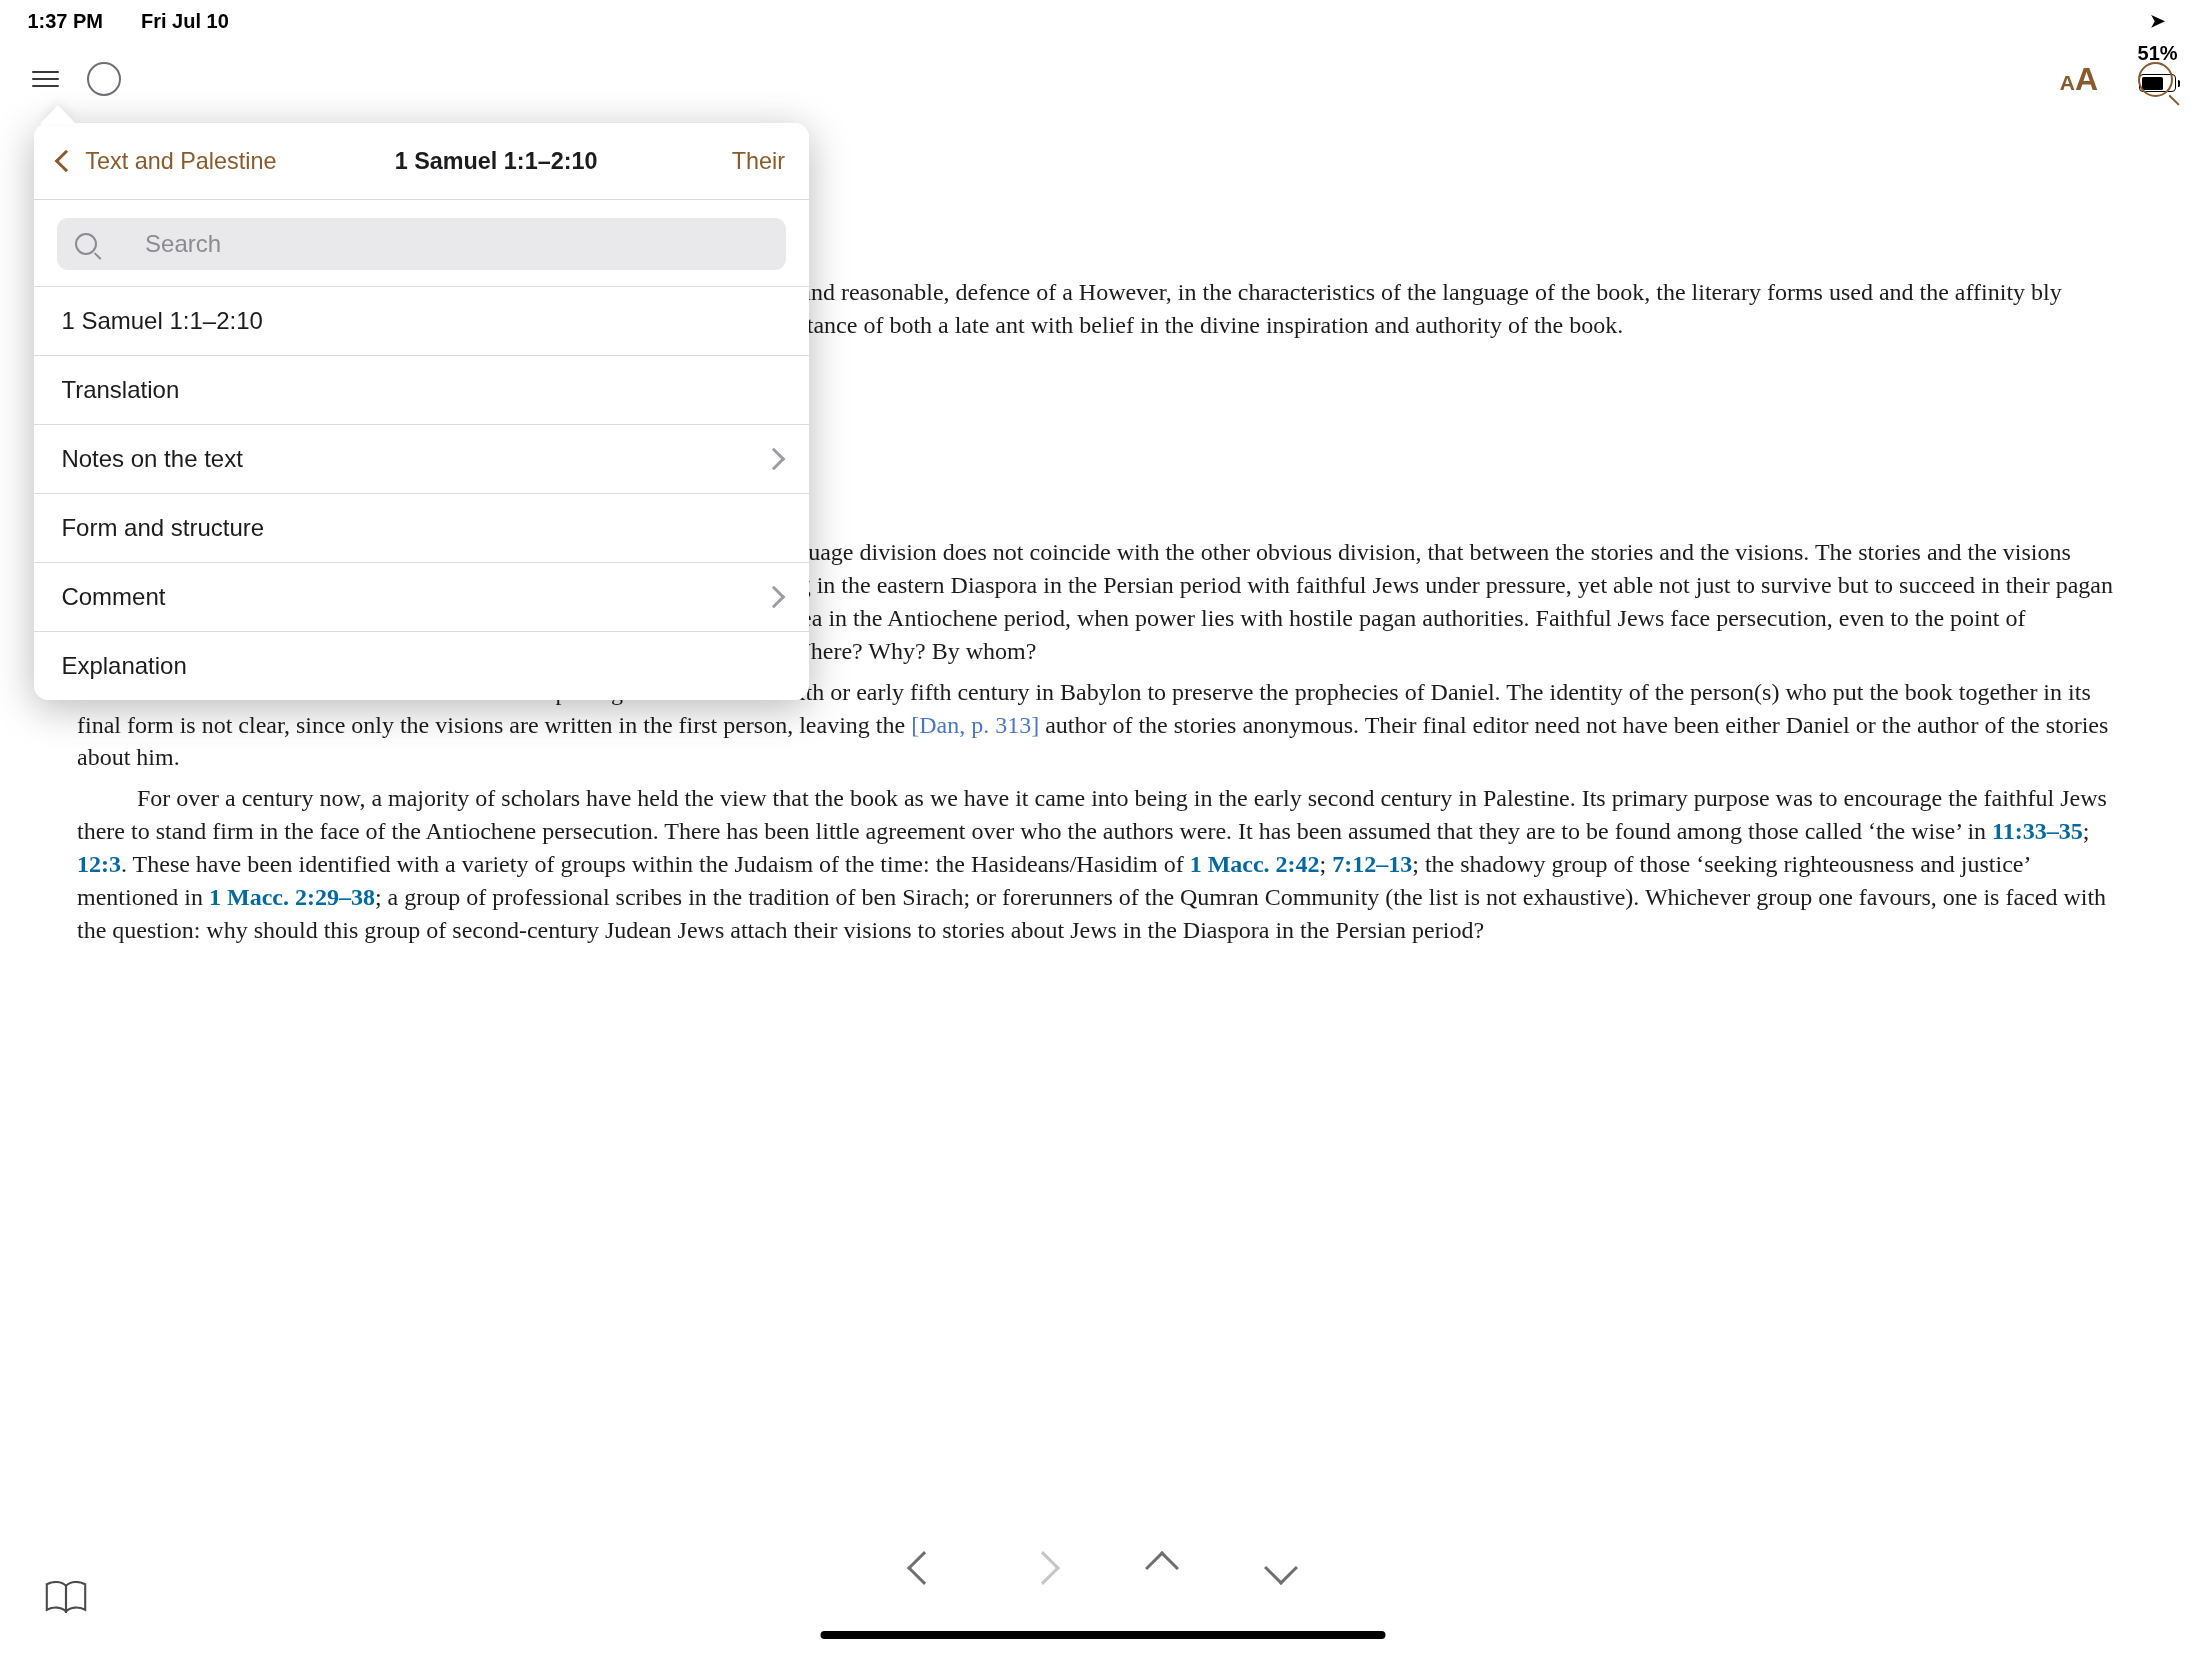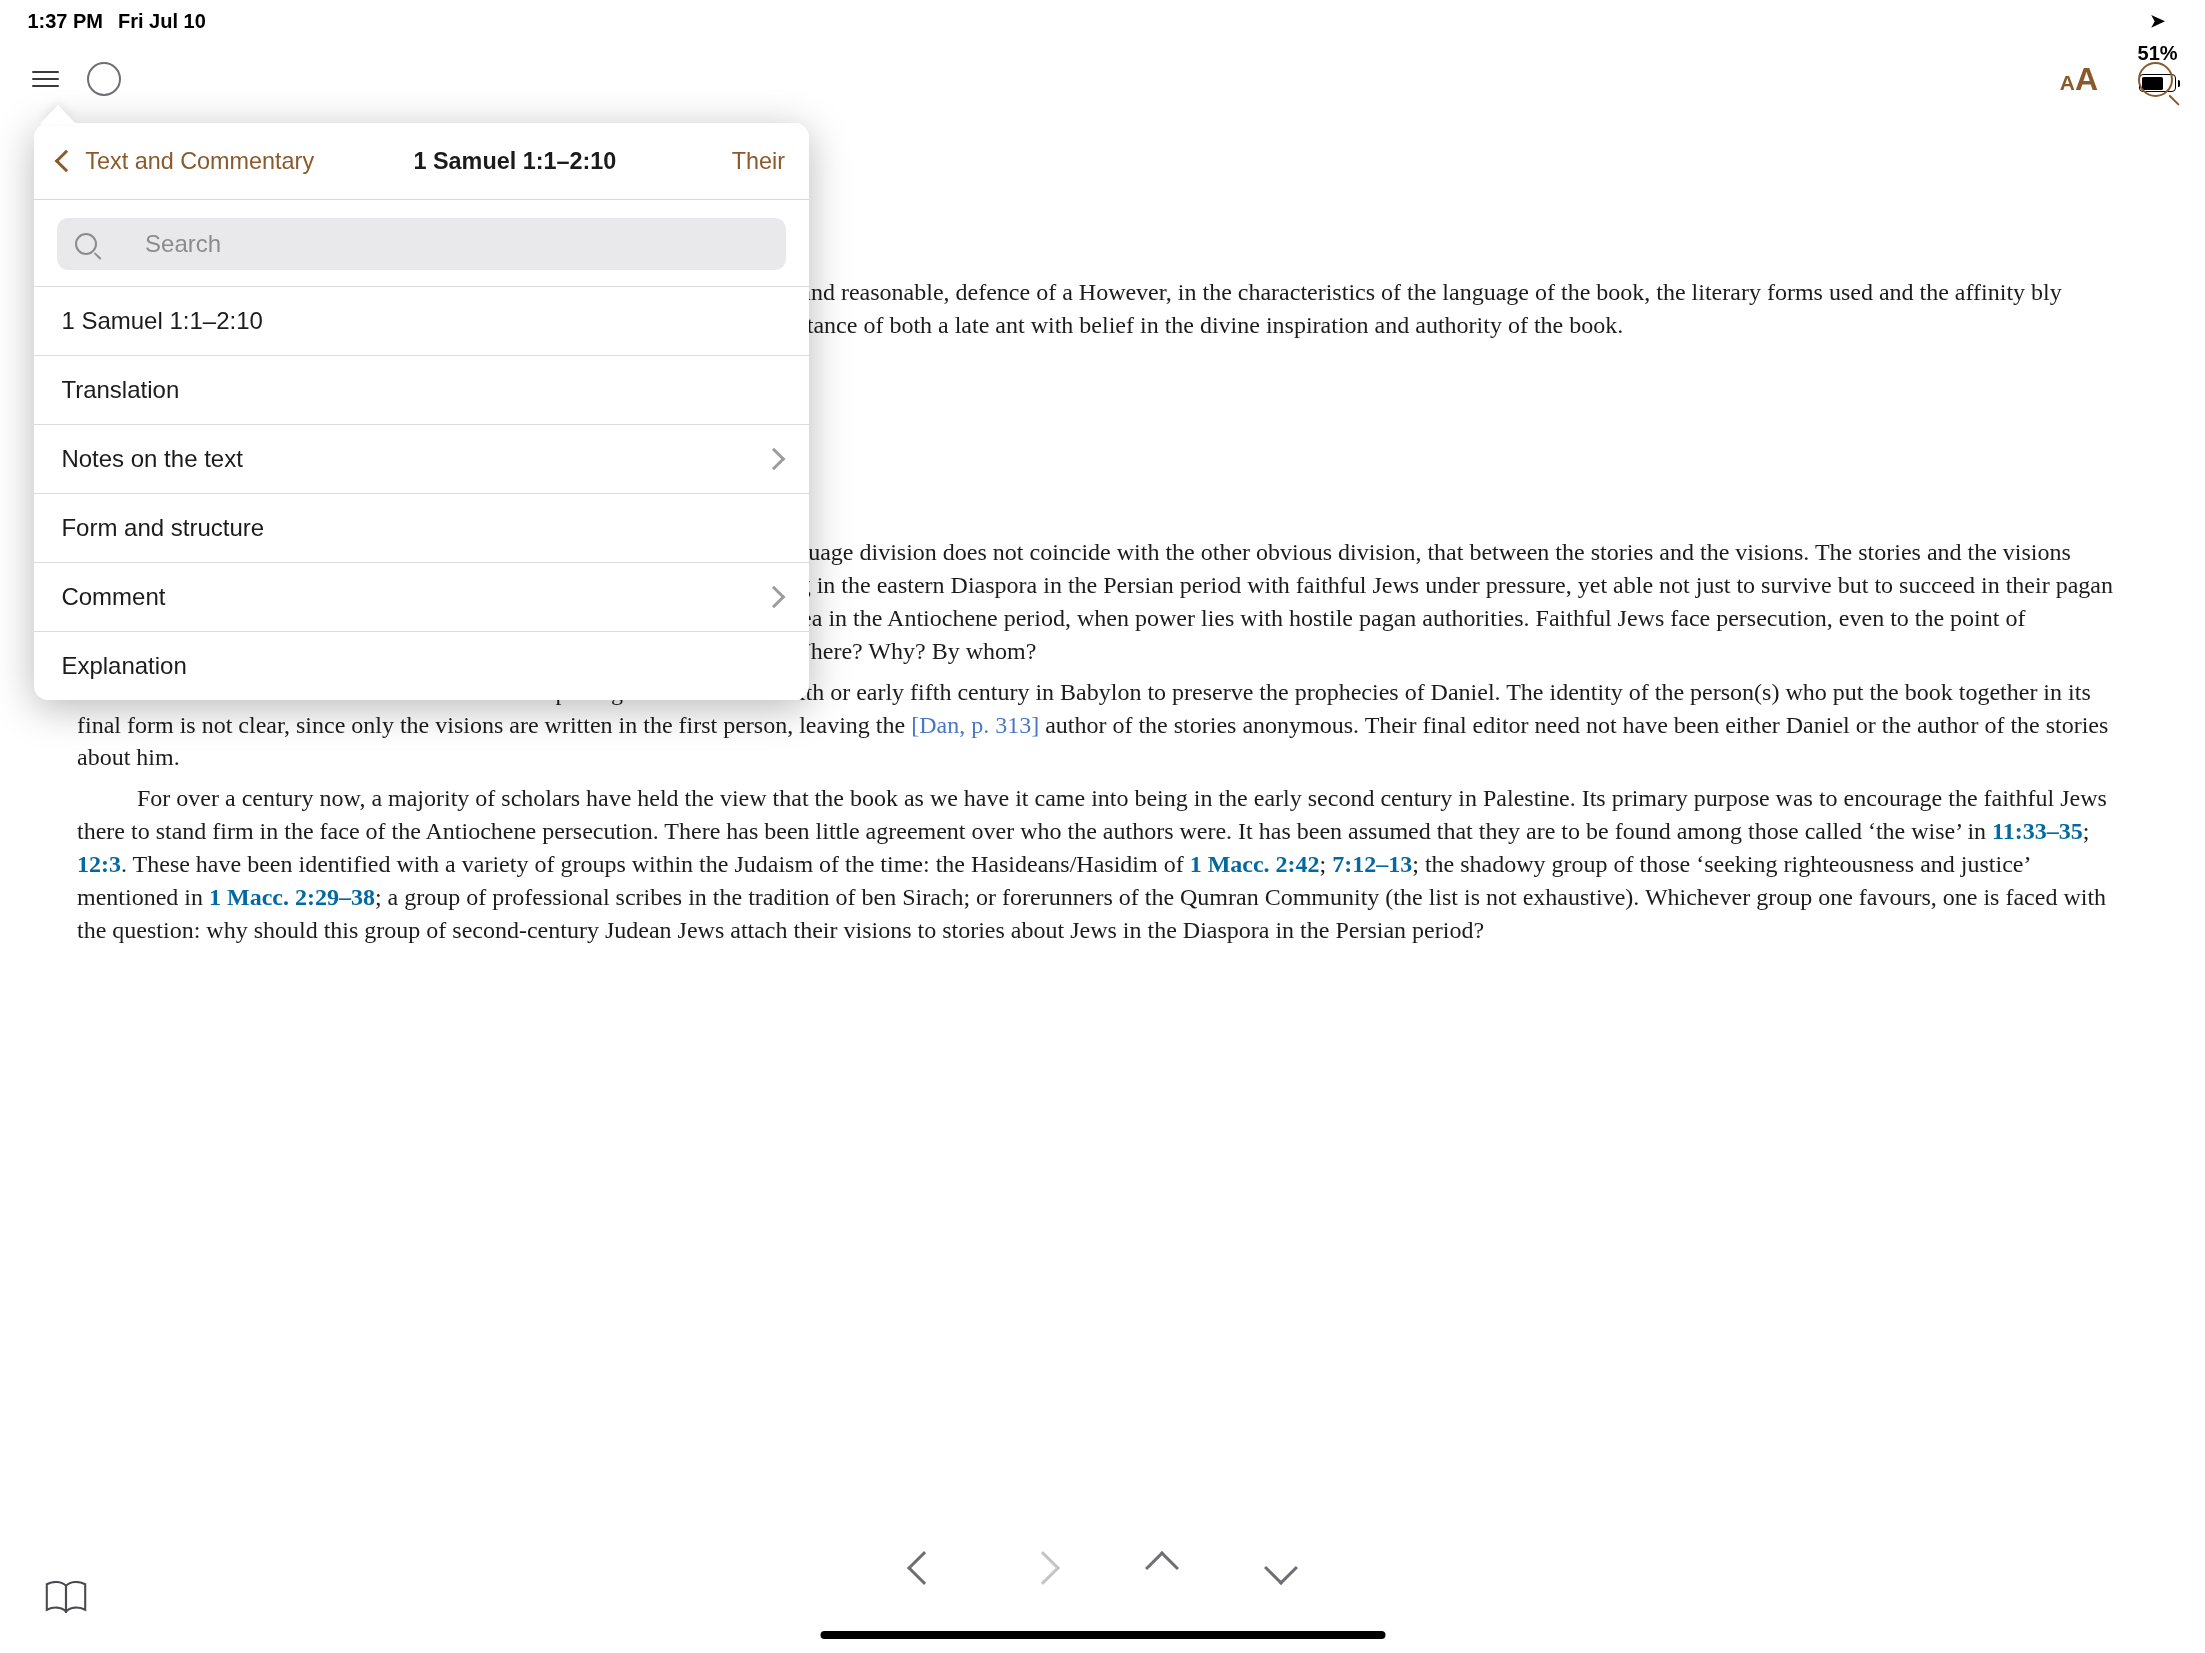--- a/index.html
+++ b/index.html
@@ -23,21 +23,21 @@
     height: 42px;
     display: flex;
     align-items: center;
     justify-content: space-between;
     padding: 0 27.4px;
     box-sizing: border-box;
     font-size: 20px;
     color: #000;
     font-weight: 600;
   }
-  .status-left { display: flex; align-items: center; gap: 15px; }
+  .status-left { display: flex; align-items: center; gap: 38px; }
   .status-right { display: flex; align-items: center; gap: 9.7px; font-size: 20px; flex-direction: column; }
   .signal-bars { display: inline-flex; align-items: flex-end; gap: 2.4px; height: 18px; }
   .signal-bars i { display:block; width: 4px; background: #8e8e93; border-radius: 0.8px; }
   .signal-bars i.on { background: #000; }
   .sb1 { height: 5.7px; } .sb2 { height: 9px; } .sb3 { height: 12px; } .sb4 { height: 15.3px; }
   .battery {
     width: 37px; height: 18px;
     border: 1.6px solid #000; border-radius: 4px;
     position: relative; display: inline-block;
     box-sizing: border-box;
@@ -311,21 +311,21 @@
   <p>The book of Daniel is an enigma. It is written in two languages, but the language division does not coincide with the other obvious division, that between the stories and the visions. The stories and the visions differ in their ethos. The stories, written in the third person, suggest a setting in the eastern Diaspora in the Persian period with faithful Jews under pressure, yet able not just to survive but to succeed in their pagan environment. The visions, written in the first person, focus on events in Judea in the Antiochene period, when power lies with hostile pagan authorities. Faithful Jews face persecution, even to the point of martyrdom. This disparate material has been put into one volume. When? Where? Why? By whom?</p>
   <p class="indent"><span>The traditional answer is that the book was put together in the late sixth or early fifth century in Babylon to preserve the prophecies of Daniel. The identity of the person(s) who put the book together in its final form is not clear, since only the visions are written in the first person, leaving the </span><span class="pagelink">[Dan, p. 313]</span><span> author of the stories anonymous. Their final editor need not have been either Daniel or the author of the stories about him.</span></p>
   <p class="indent"><span>For over a century now, a majority of scholars have held the view that the book as we have it came into being in the early second century in Palestine. Its primary purpose was to encourage the faithful Jews there to stand firm in the face of the Antiochene persecution. There has been little agreement over who the authors were. It has been assumed that they are to be found among those called ‘the wise’ in </span><span class="ref">11:33–35</span><span>; </span><span class="ref">12:3</span><span>. These have been identified with a variety of groups within the Judaism of the time: the Hasideans/Hasidim of </span><span class="ref">1 Macc. 2:42</span><span>; </span><span class="ref">7:12–13</span><span>; the shadowy group of those ‘seeking righteousness and justice’ mentioned in </span><span class="ref">1 Macc. 2:29–38</span><span>; a group of professional scribes in the tradition of ben Sirach; or forerunners of the Qumran Community (the list is not exhaustive). Whichever group one favours, one is faced with the question: why should this group of second-century Judean Jews attach their visions to stories about Jews in the Diaspora in the Persian period?</span></p>
 </div>
 
 <div class="popover-arrow"></div>
 <div class="popover">
   <div class="pop-header">
     <div class="pop-back">
       <span class="chev-left"></span>
-      <span>Text and Commentary</span>
+      <span>Text and Palestine</span>
     </div>
     <div class="pop-title">1 Samuel 1:1–2:10</div>
     <div class="pop-goto">Their</div>
   </div>
 
   <div class="search-row">
     <div class="search-field">
       <span class="sf-glass"></span>
       <input class="sf-input" type="text" placeholder="Search" style="">
     </div>

